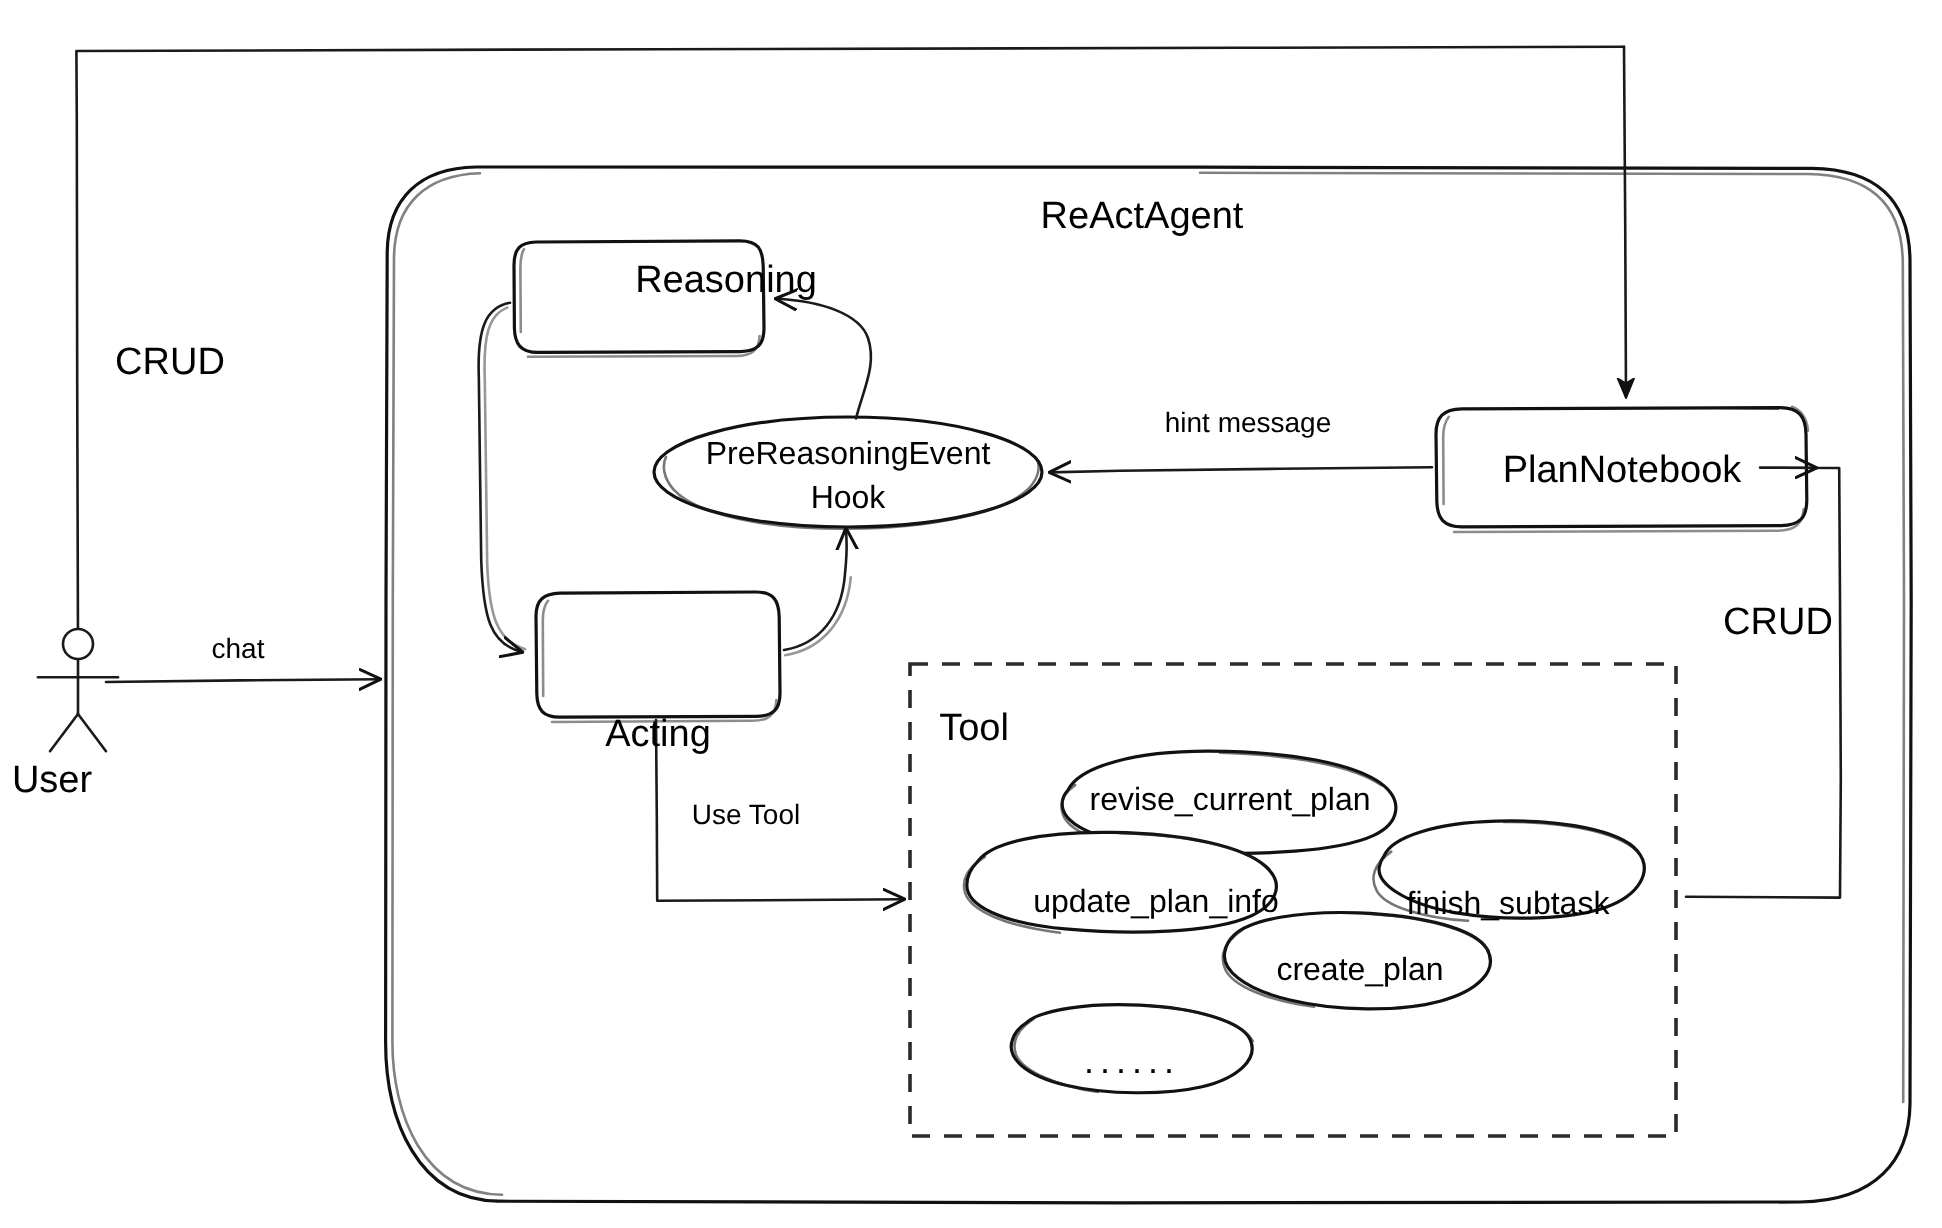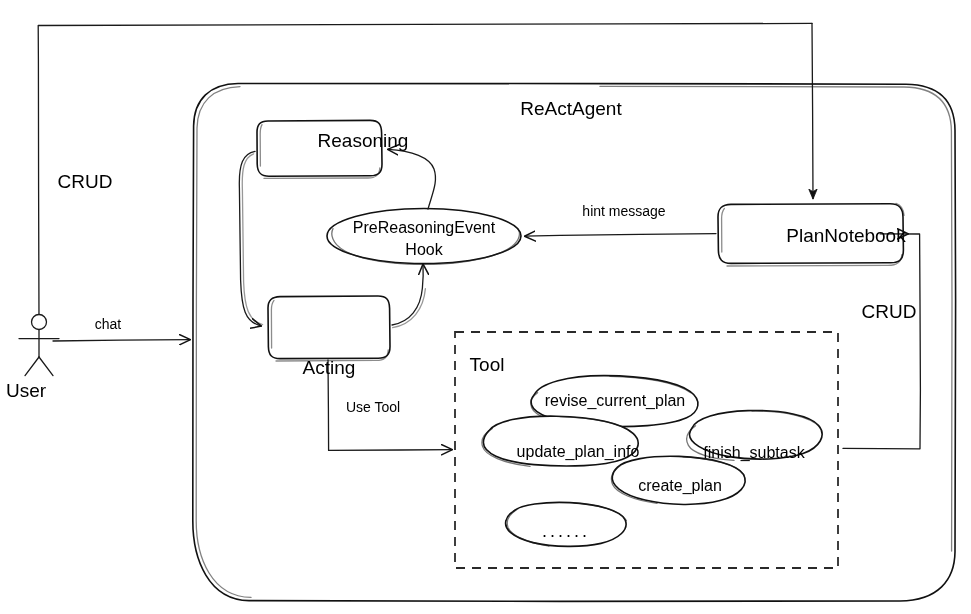--- a/index.html
+++ b/index.html
@@ -275,37 +275,37 @@
     </g>
 
   </svg>
 
   <div class="lbl lbl-center t-big" style="left:571px; top:109px;">ReActAgent</div>
 
   <div class="lbl lbl-center t-big" style="left:85px; top:182px;">CRUD</div>
 
   <div class="lbl lbl-center t-big" style="left:889px; top:312px;">CRUD</div>
 
-  <div class="lbl lbl-center t-edge" style="left:108px; top:324px;">chat</div>
+  <div class="lbl lbl-center t-edge" style="left:119px; top:324px;">chat</div>
 
   <div class="lbl lbl-center t-edge" style="left:624px; top:211px;">hint message</div>
 
   <div class="lbl lbl-center t-edge" style="left:373px; top:407px;">Use Tool</div>
 
   <div class="lbl lbl-center t-node" style="left:26px; top:391px;">User</div>
 
   <div class="lbl lbl-center t-node" style="left:319px; top:141px;margin-left:44px;">Reasoning</div>
 
   <div class="lbl lbl-center t-node" style="left:329px; top:328px;margin-top:40px;">Acting</div>
 
   <div class="lbl lbl-center t-small" style="left:424px; top:228px;">PreReasoningEvent</div>
 
   <div class="lbl lbl-center t-small" style="left:424px; top:250px;">Hook</div>
 
-  <div class="lbl lbl-center t-node" style="left:811px; top:236px;margin-left:35px;">PlanNotebook</div>
+  <div class="lbl lbl-center t-node" style="left:811px; top:236px;">PlanNotebook</div>
 
   <div class="lbl lbl-center t-big" style="left:487px; top:365px;">Tool</div>
 
   <div class="lbl lbl-center t-small" style="left:615px; top:401px;">revise_current_plan</div>
 
   <div class="lbl lbl-center t-small" style="left:558px; top:452px;padding-left:40px;">update_plan_info</div>
 
   <div class="lbl lbl-center t-small" style="left:754px; top:453px;">finish_subtask</div>
 
   <div class="lbl lbl-center t-small" style="left:680px; top:486px;">create_plan</div>

